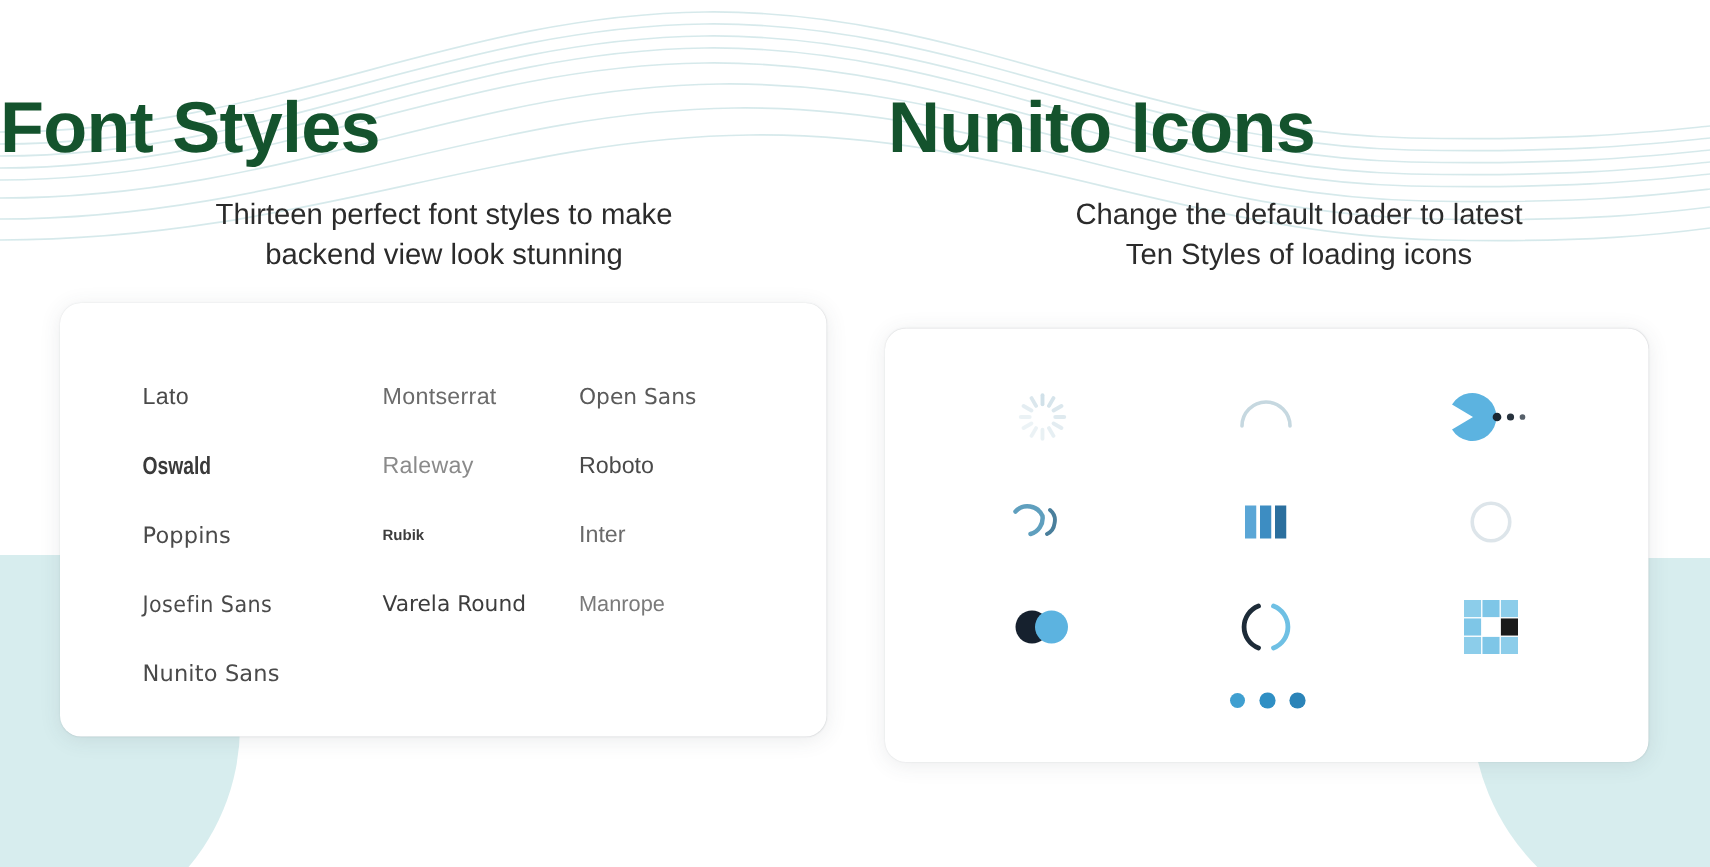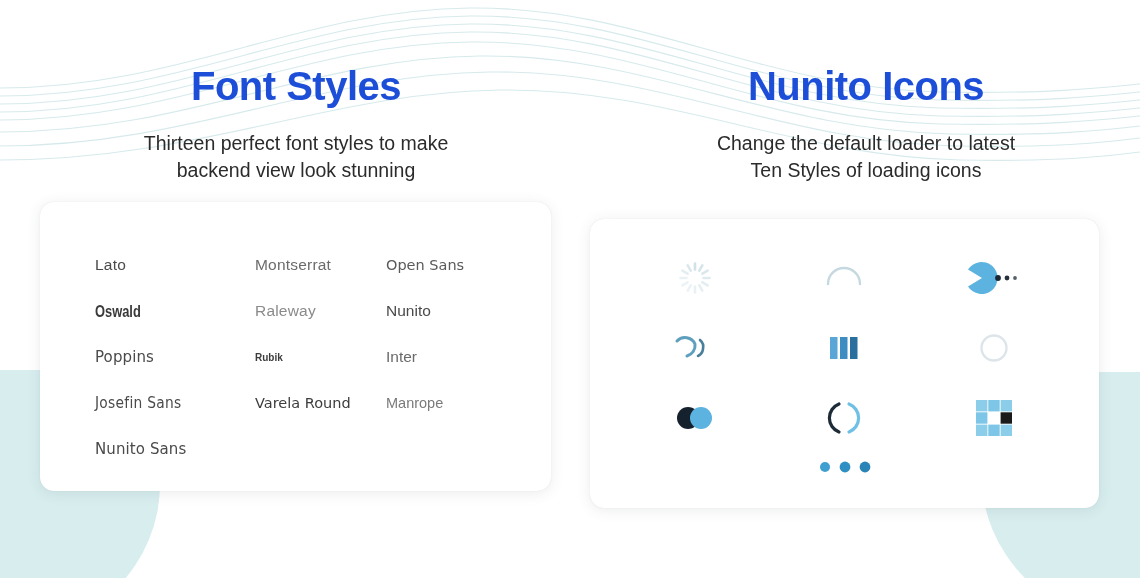--- a/index.html
+++ b/index.html
@@ -36,25 +36,25 @@
 
   
   .panel { position: absolute; top: 0; height: 578px; }
   .panel-left  { left: 0;   width: 592px; }
   .panel-right { left: 592px; width: 548px; }
 
   .heading {
     position: absolute;
     left: 0; width: 100%;
     top: 62px;
-    text-align: center;
-    font-size: 40px;
+    text-align: left;
+    font-size: 48px;
     font-weight: bold;
     letter-spacing: -0.5px;
-    color: #1d4ed8;
+    color: #14532d;
     line-height: 48px;
   }
   .subheading {
     position: absolute;
     left: 0; width: 100%;
     top: 130px;
     text-align: center;
     font-size: 19.5px;
     line-height: 27px;
     color: #2b2b2b;
@@ -156,21 +156,21 @@
     </div>
 
     <div class="card card-fonts">
       <div class="font-grid">
         <div class="font-item fs-lato">Lato</div>
         <div class="font-item fs-montserrat">Montserrat</div>
         <div class="font-item fs-opensans">Open Sans</div>
 
         <div class="font-item fs-oswald">Oswald</div>
         <div class="font-item fs-raleway">Raleway</div>
-        <div class="font-item fs-roboto">Nunito</div>
+        <div class="font-item fs-roboto">Roboto</div>
 
         <div class="font-item fs-poppins">Poppins</div>
         <div class="font-item fs-rubik">Rubik</div>
         <div class="font-item fs-inter">Inter</div>
 
         <div class="font-item fs-josefin">Josefin Sans</div>
         <div class="font-item fs-varela">Varela Round</div>
         <div class="font-item fs-manrope">Manrope</div>
 
         <div class="font-item fs-nunito">Nunito Sans</div>

